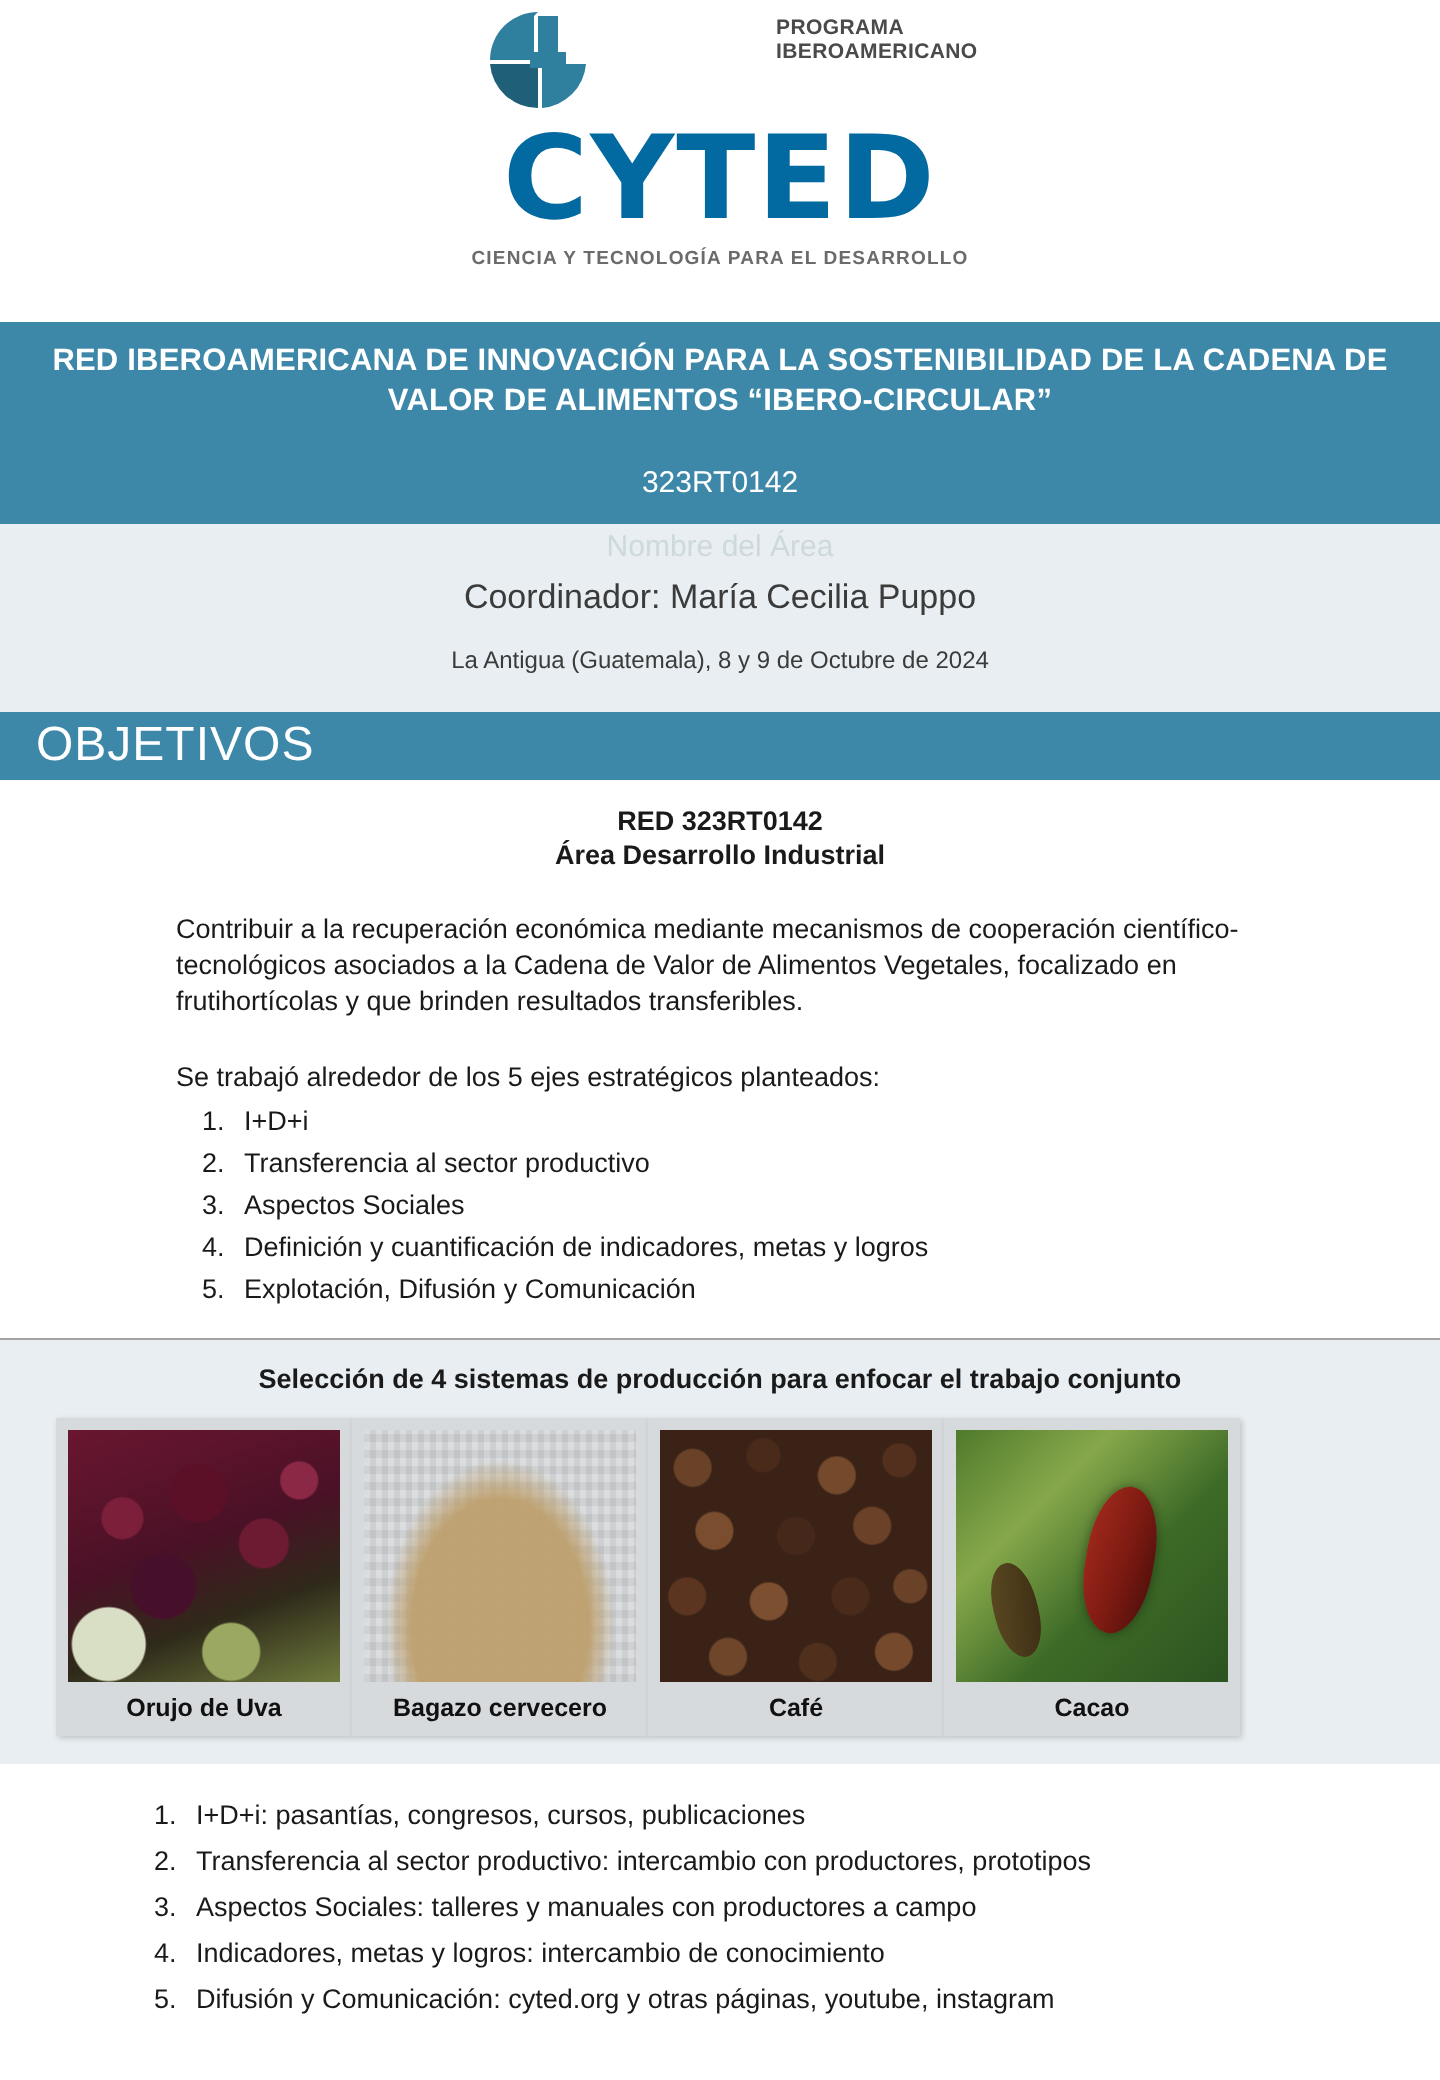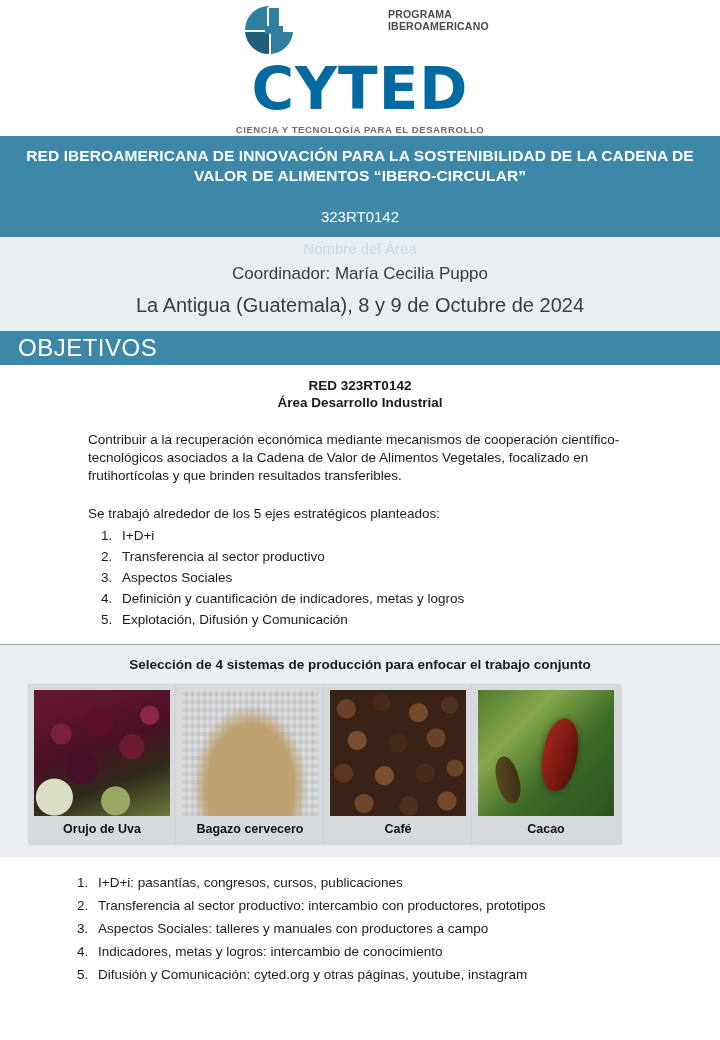--- a/index.html
+++ b/index.html
@@ -13,21 +13,21 @@
   .page {
     position: relative;
     width: 720px;
     height: 1040px;
     background: #ffffff;
   }
 
   
   .logo-area {
     position: relative;
-    height: 136px;
+    height: 161px;
     background: #ffffff;
   }
   .programa-text {
     position: absolute;
     left: 388px;
     top: 8px;
     font-size: 10.5px;
     font-weight: bold;
     color: #4a4a4a;
     letter-spacing: 0.2px;
@@ -96,21 +96,21 @@
     font-size: 15px;
     color: #cdd9de;
     line-height: 20px;
   }
   .sub-band .coordinator {
     font-size: 17px;
     color: #3b3b3b;
     line-height: 30px;
   }
   .sub-band .place-date {
-    font-size: 20px;
+    font-size: 12px;
     color: #3b3b3b;
     line-height: 32px;
   }
 
   
   .section-header {
     background: #3d87a8;
     color: #ffffff;
     font-size: 24px;
     padding: 4px 0 4px 18px;

